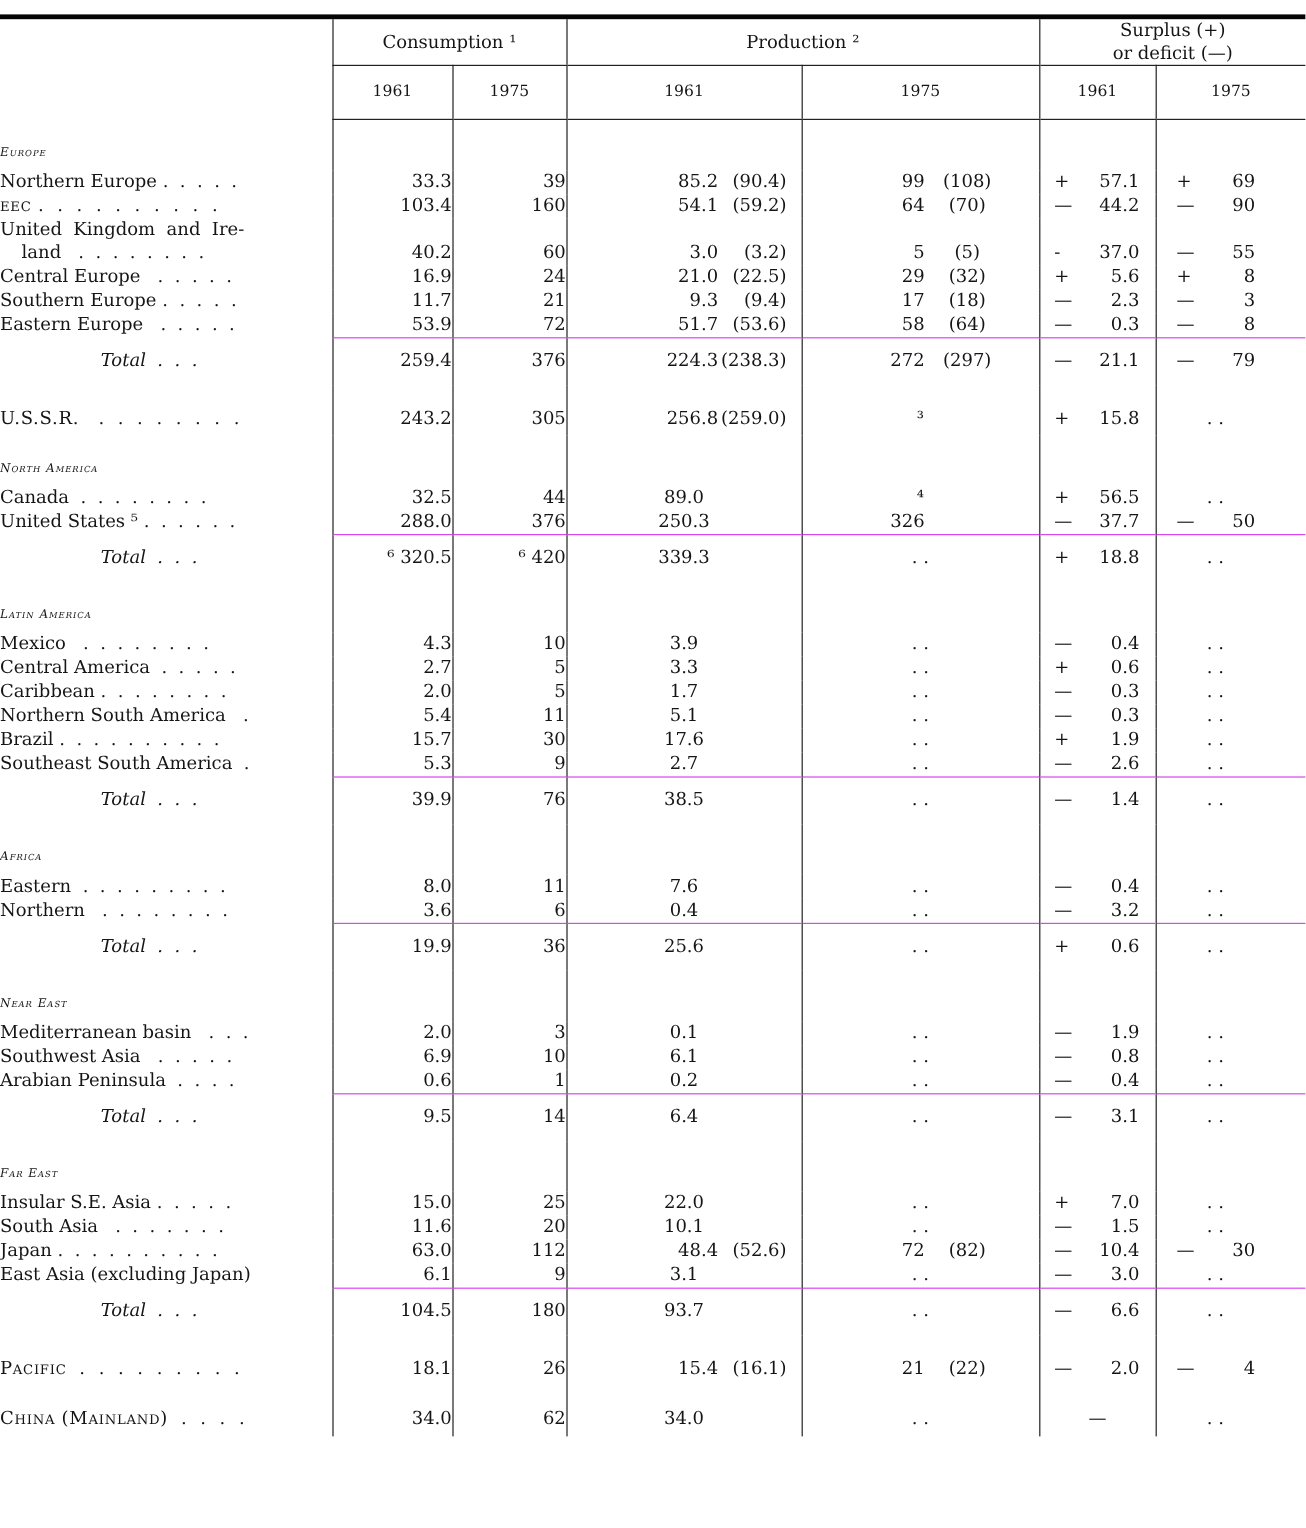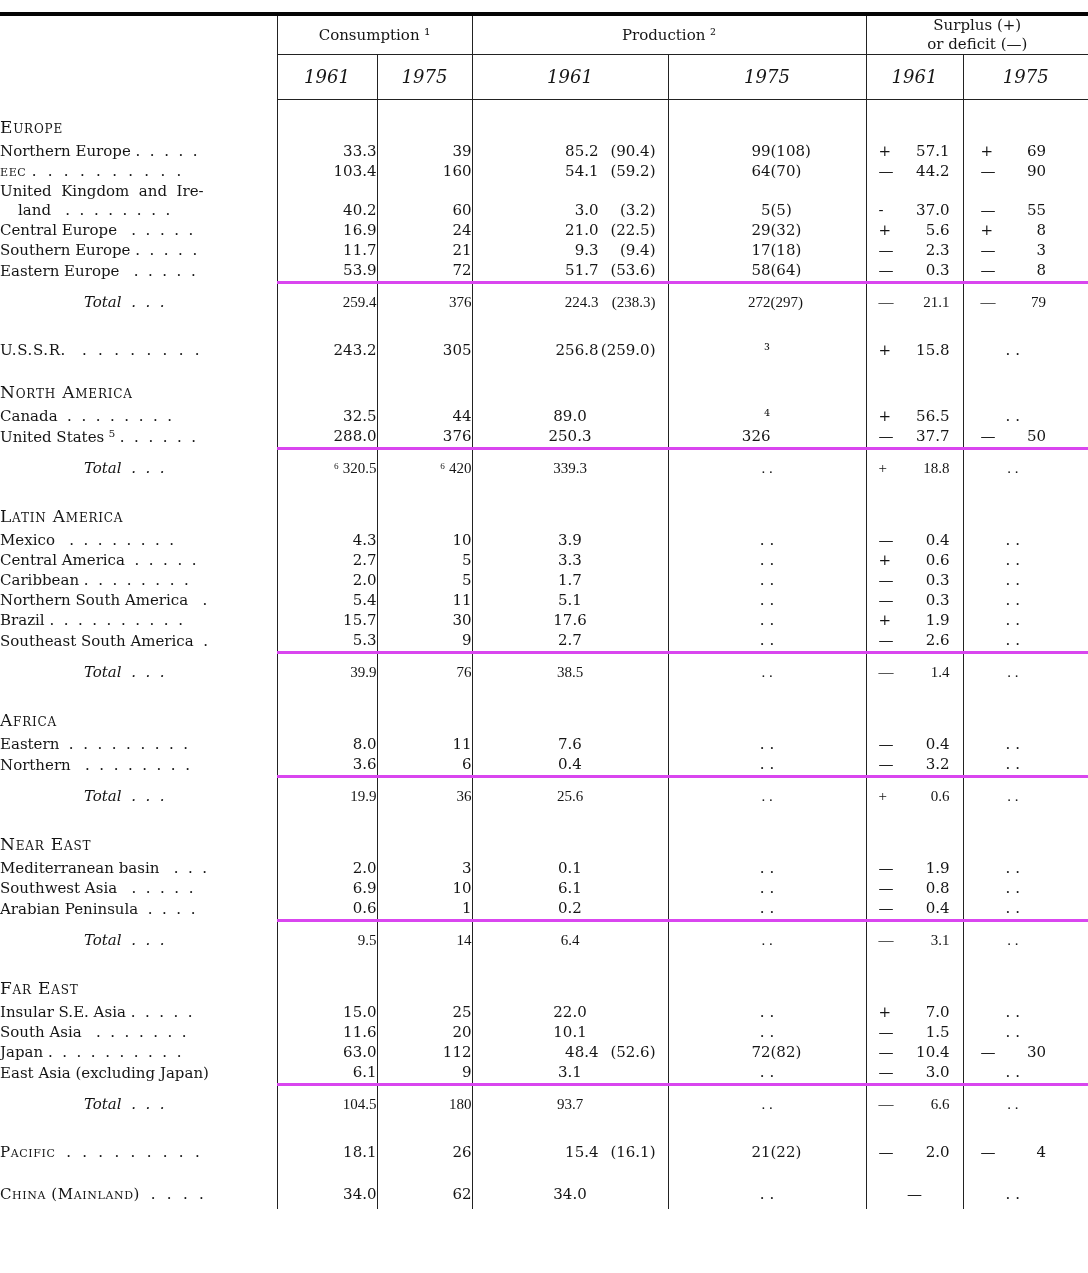--- a/index.html
+++ b/index.html
@@ -15,54 +15,53 @@
 
   
   tr.h1 td{vertical-align:middle;}
   td.hgroup{
     text-align:center; font-size:14px; line-height:16px;
     border-left:1px solid #222; border-bottom:1px solid #222;
     padding:16px 0 10px 0;
   }
   td.hs{font-size:13.5px; line-height:16px; padding-top:12px;}
   tr.h2 td{
-    text-align:center; font-size:18px; padding:12px 0 13px 0;
+    text-align:center; font-size:13px; padding:12px 0 13px 0;
     border-bottom:1px solid #222;
-    font-style:italic;
   }
   tr.h2 td.hlab{border:none;}
   tr.h2 td{border-left:1px solid #222;}
 
   
   td.lab{padding-left:22px; text-align:left; white-space:pre-wrap;}
   td.c61,td.c75,td.p61,td.p75,td.s61,td.s75{border-left:1px solid #222;}
   td.c61{text-align:right; padding-right:12px;margin-top:36px;}
   td.c75{text-align:right; padding-right:17px;}
   .pwrap{display:flex;}
   td.p61 .pm{flex:0 0 126px; text-align:right;}
   td.p61 .pp{flex:1 1 auto; text-align:right; padding-right:12px;}
   td.p75 .pm{flex:0 0 102px; text-align:right;}
-  td.p75 .pp{flex:1 1 auto; text-align:left; padding-right:24px;}
+  td.p75 .pp{flex:1 1 auto; text-align:center; padding-right:24px;}
   .swrap{display:flex; justify-content:space-between;}
   td.s61 .swrap{padding:0 13px 0 12px;}
   td.s75 .swrap{padding:0 42px 0 17px;}
   td.ctr{text-align:center;}
   td.s75.ctr{padding-right:26px;}
 
   
   tr.r-section td.lab{
-    font-variant:small-caps; letter-spacing:0.8px; font-size:17px;
-    padding-top:18px; padding-bottom:5px;
+    font-variant:small-caps; letter-spacing:0.8px; font-size:10px;
+    padding-top:18px; padding-bottom:5px;font-style:italic;
   }
   tr.r-data td{padding-top:0; padding-bottom:1px;}
   tr.r-data td.lab .cont{padding-left:18px;}
   tr.r-standalone td{padding-top:18px; padding-bottom:5px;}
   tr.sc td.lab{font-variant:small-caps; letter-spacing:0.6px;}
   tr.r-total td{padding-top:9px; padding-bottom:11px;}
-  tr.r-total td:not(.lab){border-top:3px solid #d946ef;font-family:Liberation Serif, serif;}
+  tr.r-total td:not(.lab){border-top:1px solid #d946ef;}
   tr.r-total td.lab{font-style:italic; text-align:center; padding-right:28px;}
 </style>
 </head>
 <body>
 
 <div class="page">
   <div class="rule-top"></div>
 
   <table class="doc">
     <colgroup>

